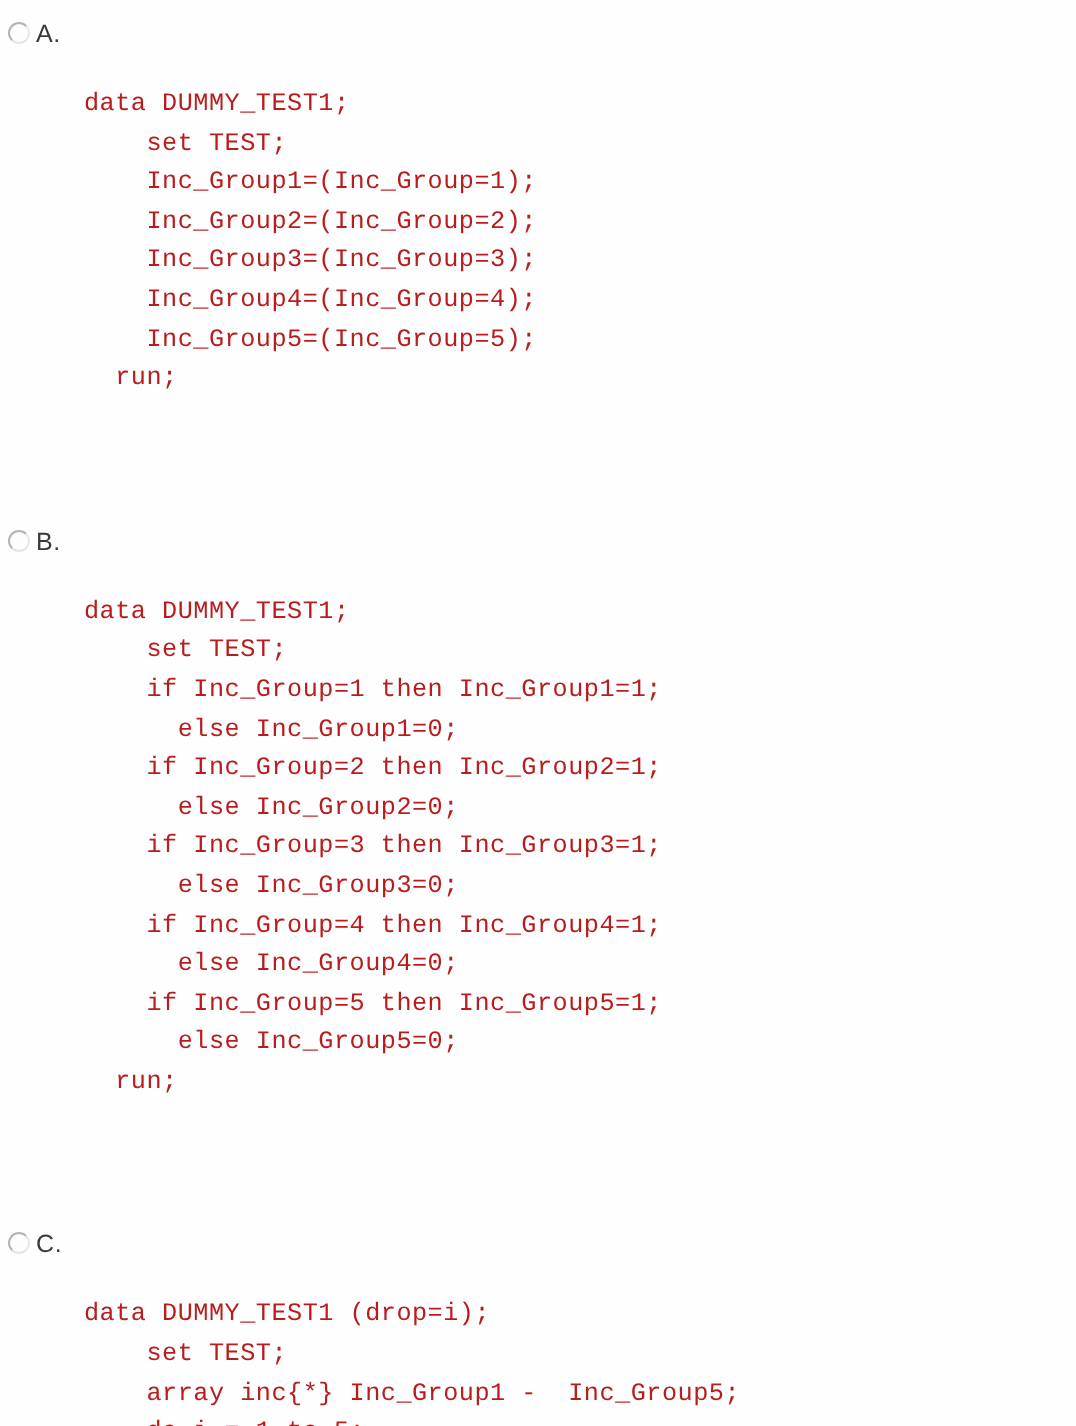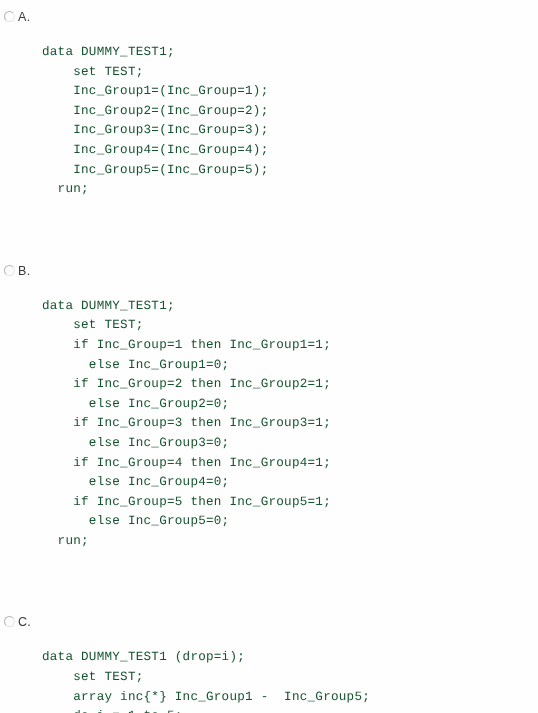--- a/index.html
+++ b/index.html
@@ -75,21 +75,21 @@
     overflow: hidden;
     white-space: pre;
   }
 
   .code-block {
     margin: 0;
     padding: 0;
     font-family: "Liberation Mono", "DejaVu Sans Mono", monospace;
     font-size: 12.6px;
     line-height: 19.6px;
-    color: #14532d;
+    color: #b91c1c;
     white-space: pre;
     letter-spacing: 0.02em;
     overflow: hidden;
     text-rendering: geometricPrecision;
   }
 </style>
 </head>
 <body>
 
 <div id="answer-list">

